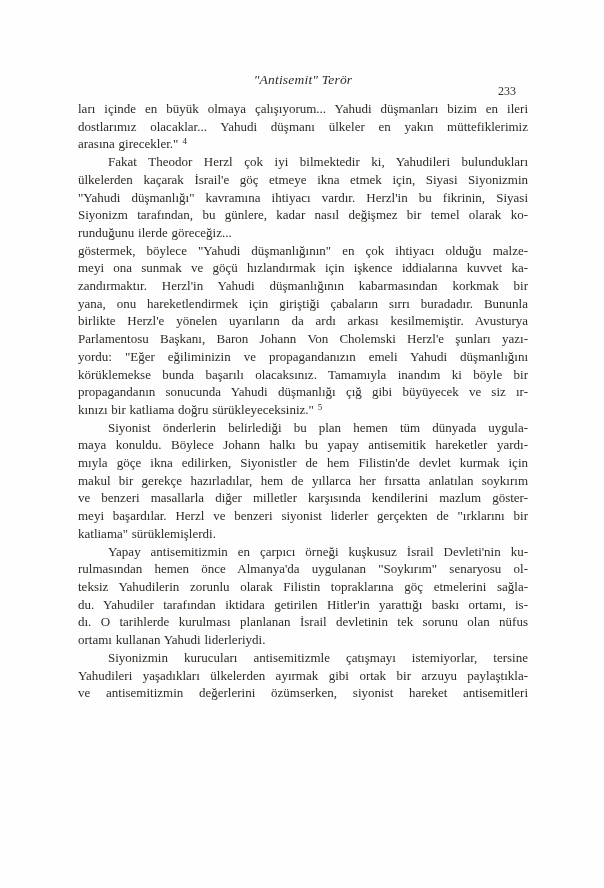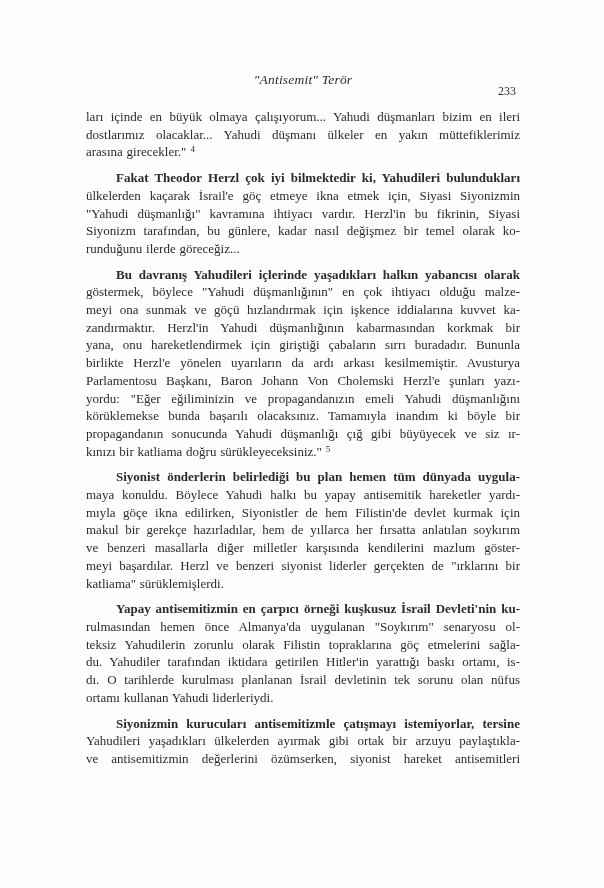--- a/index.html
+++ b/index.html
@@ -42,31 +42,30 @@
   }
   .page-body {
     position: absolute;
     top: 100px;
     left: 78px;
     width: 450px;
     font-size: 13px;
     line-height: 17.7px;
   }
   .paragraph {
-    margin: 8px;
+    margin: 0;
     padding: 0;
   }
   .line {
     text-align: justify;
     text-align-last: justify;
     word-spacing: 0.5px;
   }
   .line.indent {
     text-indent: 30px;
-    font-weight: bold;
   }
   .line.last {
     text-align-last: left;
   }
   sup.fn {
     font-size: 9px;
     line-height: 0;
     vertical-align: 4px;
     margin-left: 4px;
   }
@@ -91,36 +90,35 @@
 
     <div class="paragraph">
       <div class="line indent">Fakat Theodor Herzl çok iyi bilmektedir ki, Yahudileri bulundukları</div>
       <div class="line">ülkelerden kaçarak İsrail'e göç etmeye ikna etmek için, Siyasi Siyonizmin</div>
       <div class="line">"Yahudi düşmanlığı" kavramına ihtiyacı vardır. Herzl'in bu fikrinin, Siyasi</div>
       <div class="line">Siyonizm tarafından, bu günlere, kadar nasıl değişmez bir temel olarak ko-</div>
       <div class="line last">runduğunu ilerde göreceğiz...</div>
     </div>
 
     <div class="paragraph">
-      <div class="line indent">Bu davranış Yahudileri içlerinde yaşadıkları halkın yabancısı olarak</div>
       <div class="line">göstermek, böylece "Yahudi düşmanlığının" en çok ihtiyacı olduğu malze-</div>
       <div class="line">meyi ona sunmak ve göçü hızlandırmak için işkence iddialarına kuvvet ka-</div>
       <div class="line">zandırmaktır. Herzl'in Yahudi düşmanlığının kabarmasından korkmak bir</div>
       <div class="line">yana, onu hareketlendirmek için giriştiği çabaların sırrı buradadır. Bununla</div>
       <div class="line">birlikte Herzl'e yönelen uyarıların da ardı arkası kesilmemiştir. Avusturya</div>
       <div class="line">Parlamentosu Başkanı, Baron Johann Von Cholemski Herzl'e şunları yazı-</div>
       <div class="line">yordu: "Eğer eğiliminizin ve propagandanızın emeli Yahudi düşmanlığını</div>
       <div class="line">körüklemekse bunda başarılı olacaksınız. Tamamıyla inandım ki böyle bir</div>
       <div class="line">propagandanın sonucunda Yahudi düşmanlığı çığ gibi büyüyecek ve siz ır-</div>
       <div class="line last"><span>kınızı bir katliama doğru sürükleyeceksiniz."</span><sup class="fn">5</sup></div>
     </div>
 
     <div class="paragraph">
       <div class="line indent">Siyonist önderlerin belirlediği bu plan hemen tüm dünyada uygula-</div>
-      <div class="line">maya konuldu. Böylece Yahudi halkı bu yapay antisemitik hareketler yardı-</div>
+      <div class="line">maya konuldu. Böylece Johann halkı bu yapay antisemitik hareketler yardı-</div>
       <div class="line">mıyla göçe ikna edilirken, Siyonistler de hem Filistin'de devlet kurmak için</div>
       <div class="line">makul bir gerekçe hazırladılar, hem de yıllarca her fırsatta anlatılan soykırım</div>
       <div class="line">ve benzeri masallarla diğer milletler karşısında kendilerini mazlum göster-</div>
       <div class="line">meyi başardılar. Herzl ve benzeri siyonist liderler gerçekten de "ırklarını bir</div>
       <div class="line last">katliama" sürüklemişlerdi.</div>
     </div>
 
     <div class="paragraph">
       <div class="line indent">Yapay antisemitizmin en çarpıcı örneği kuşkusuz İsrail Devleti'nin ku-</div>
       <div class="line">rulmasından hemen önce Almanya'da uygulanan "Soykırım" senaryosu ol-</div>

